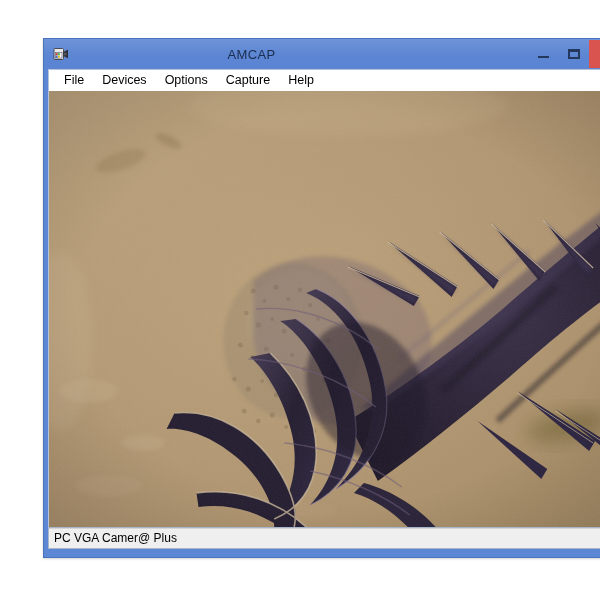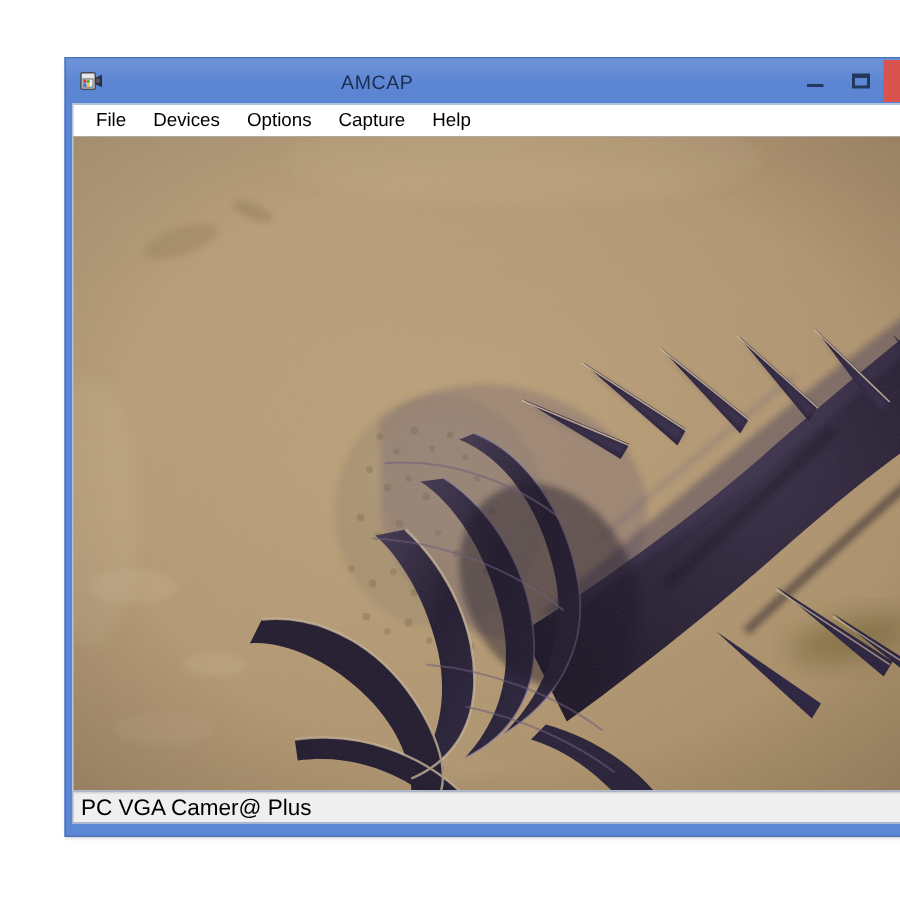--- a/index.html
+++ b/index.html
@@ -142,21 +142,21 @@
     top: 488px;
     width: 584px;
     height: 22px;
     background: #efefef;
     border: 1px solid #a9b6c9;
     box-sizing: border-box;
     display: flex;
     align-items: center;
   }
   #status-text {
-    font-size: 15px;
+    font-size: 12px;
     color: #000000;
     padding-left: 5px;
     user-select: none;
     white-space: nowrap;
   }
   #status-divider {
     position: absolute;
     left: 0; top: 0;
     width: 100%;
     height: 1px;

